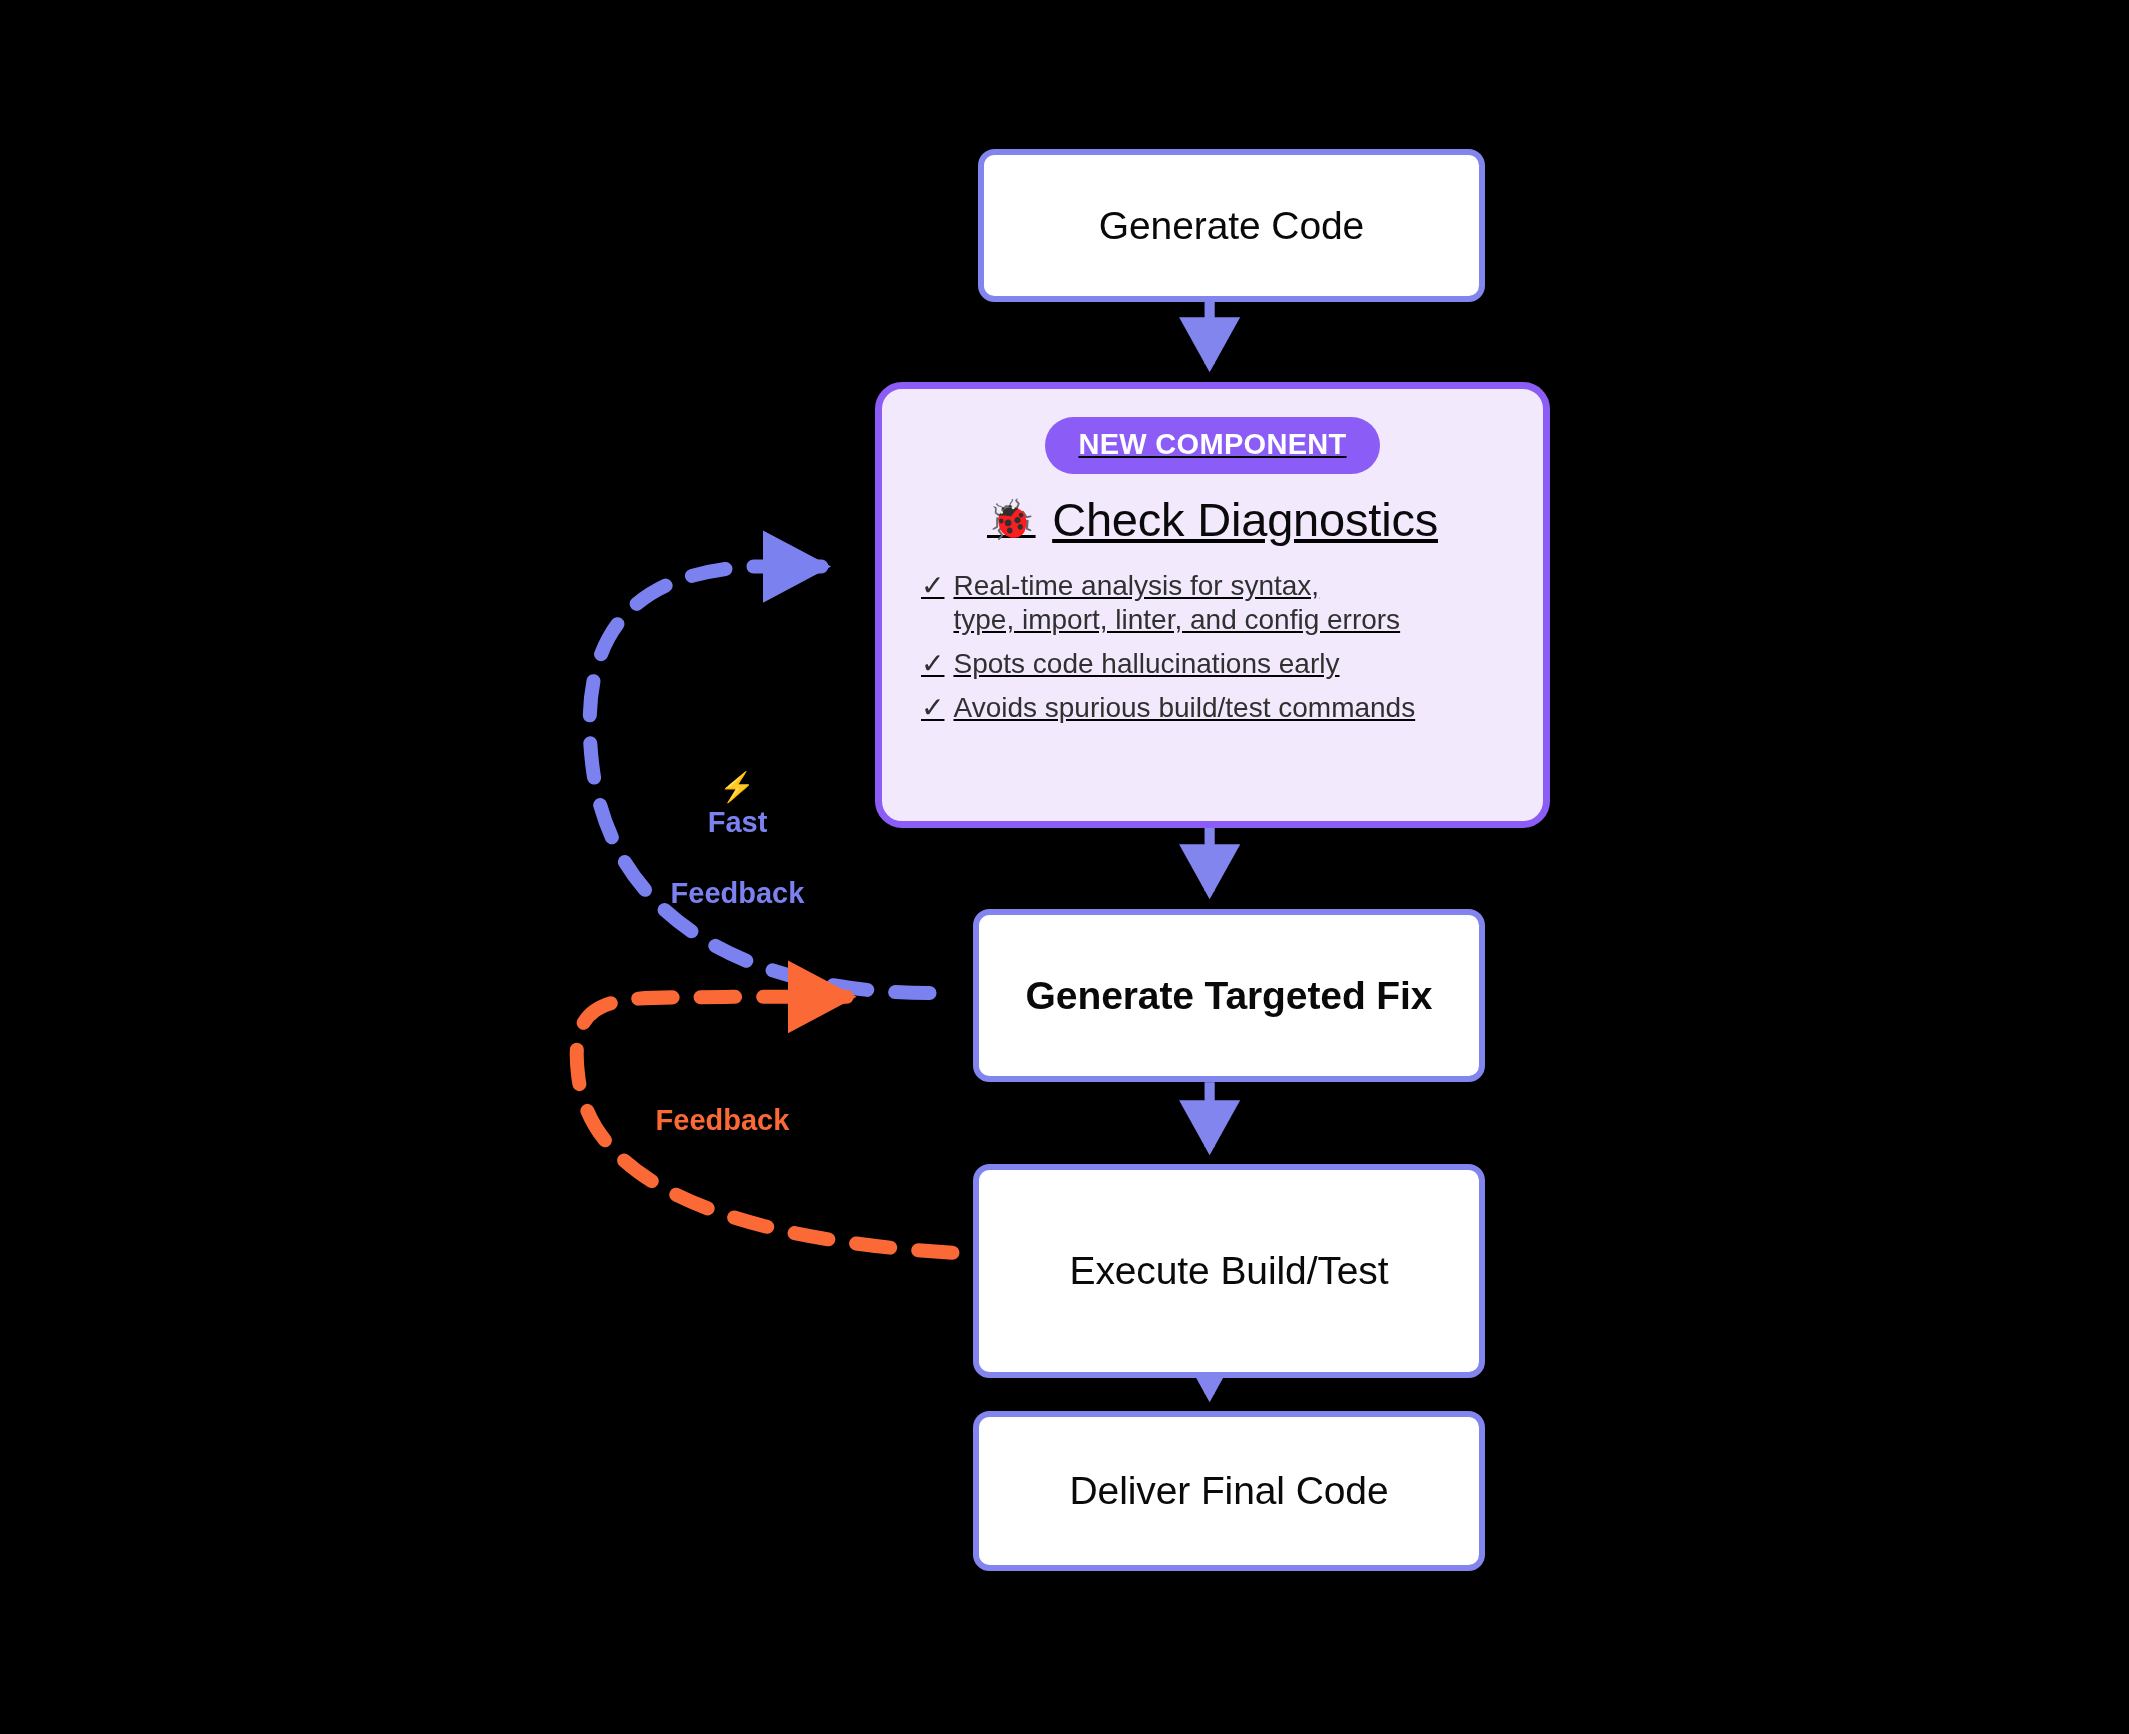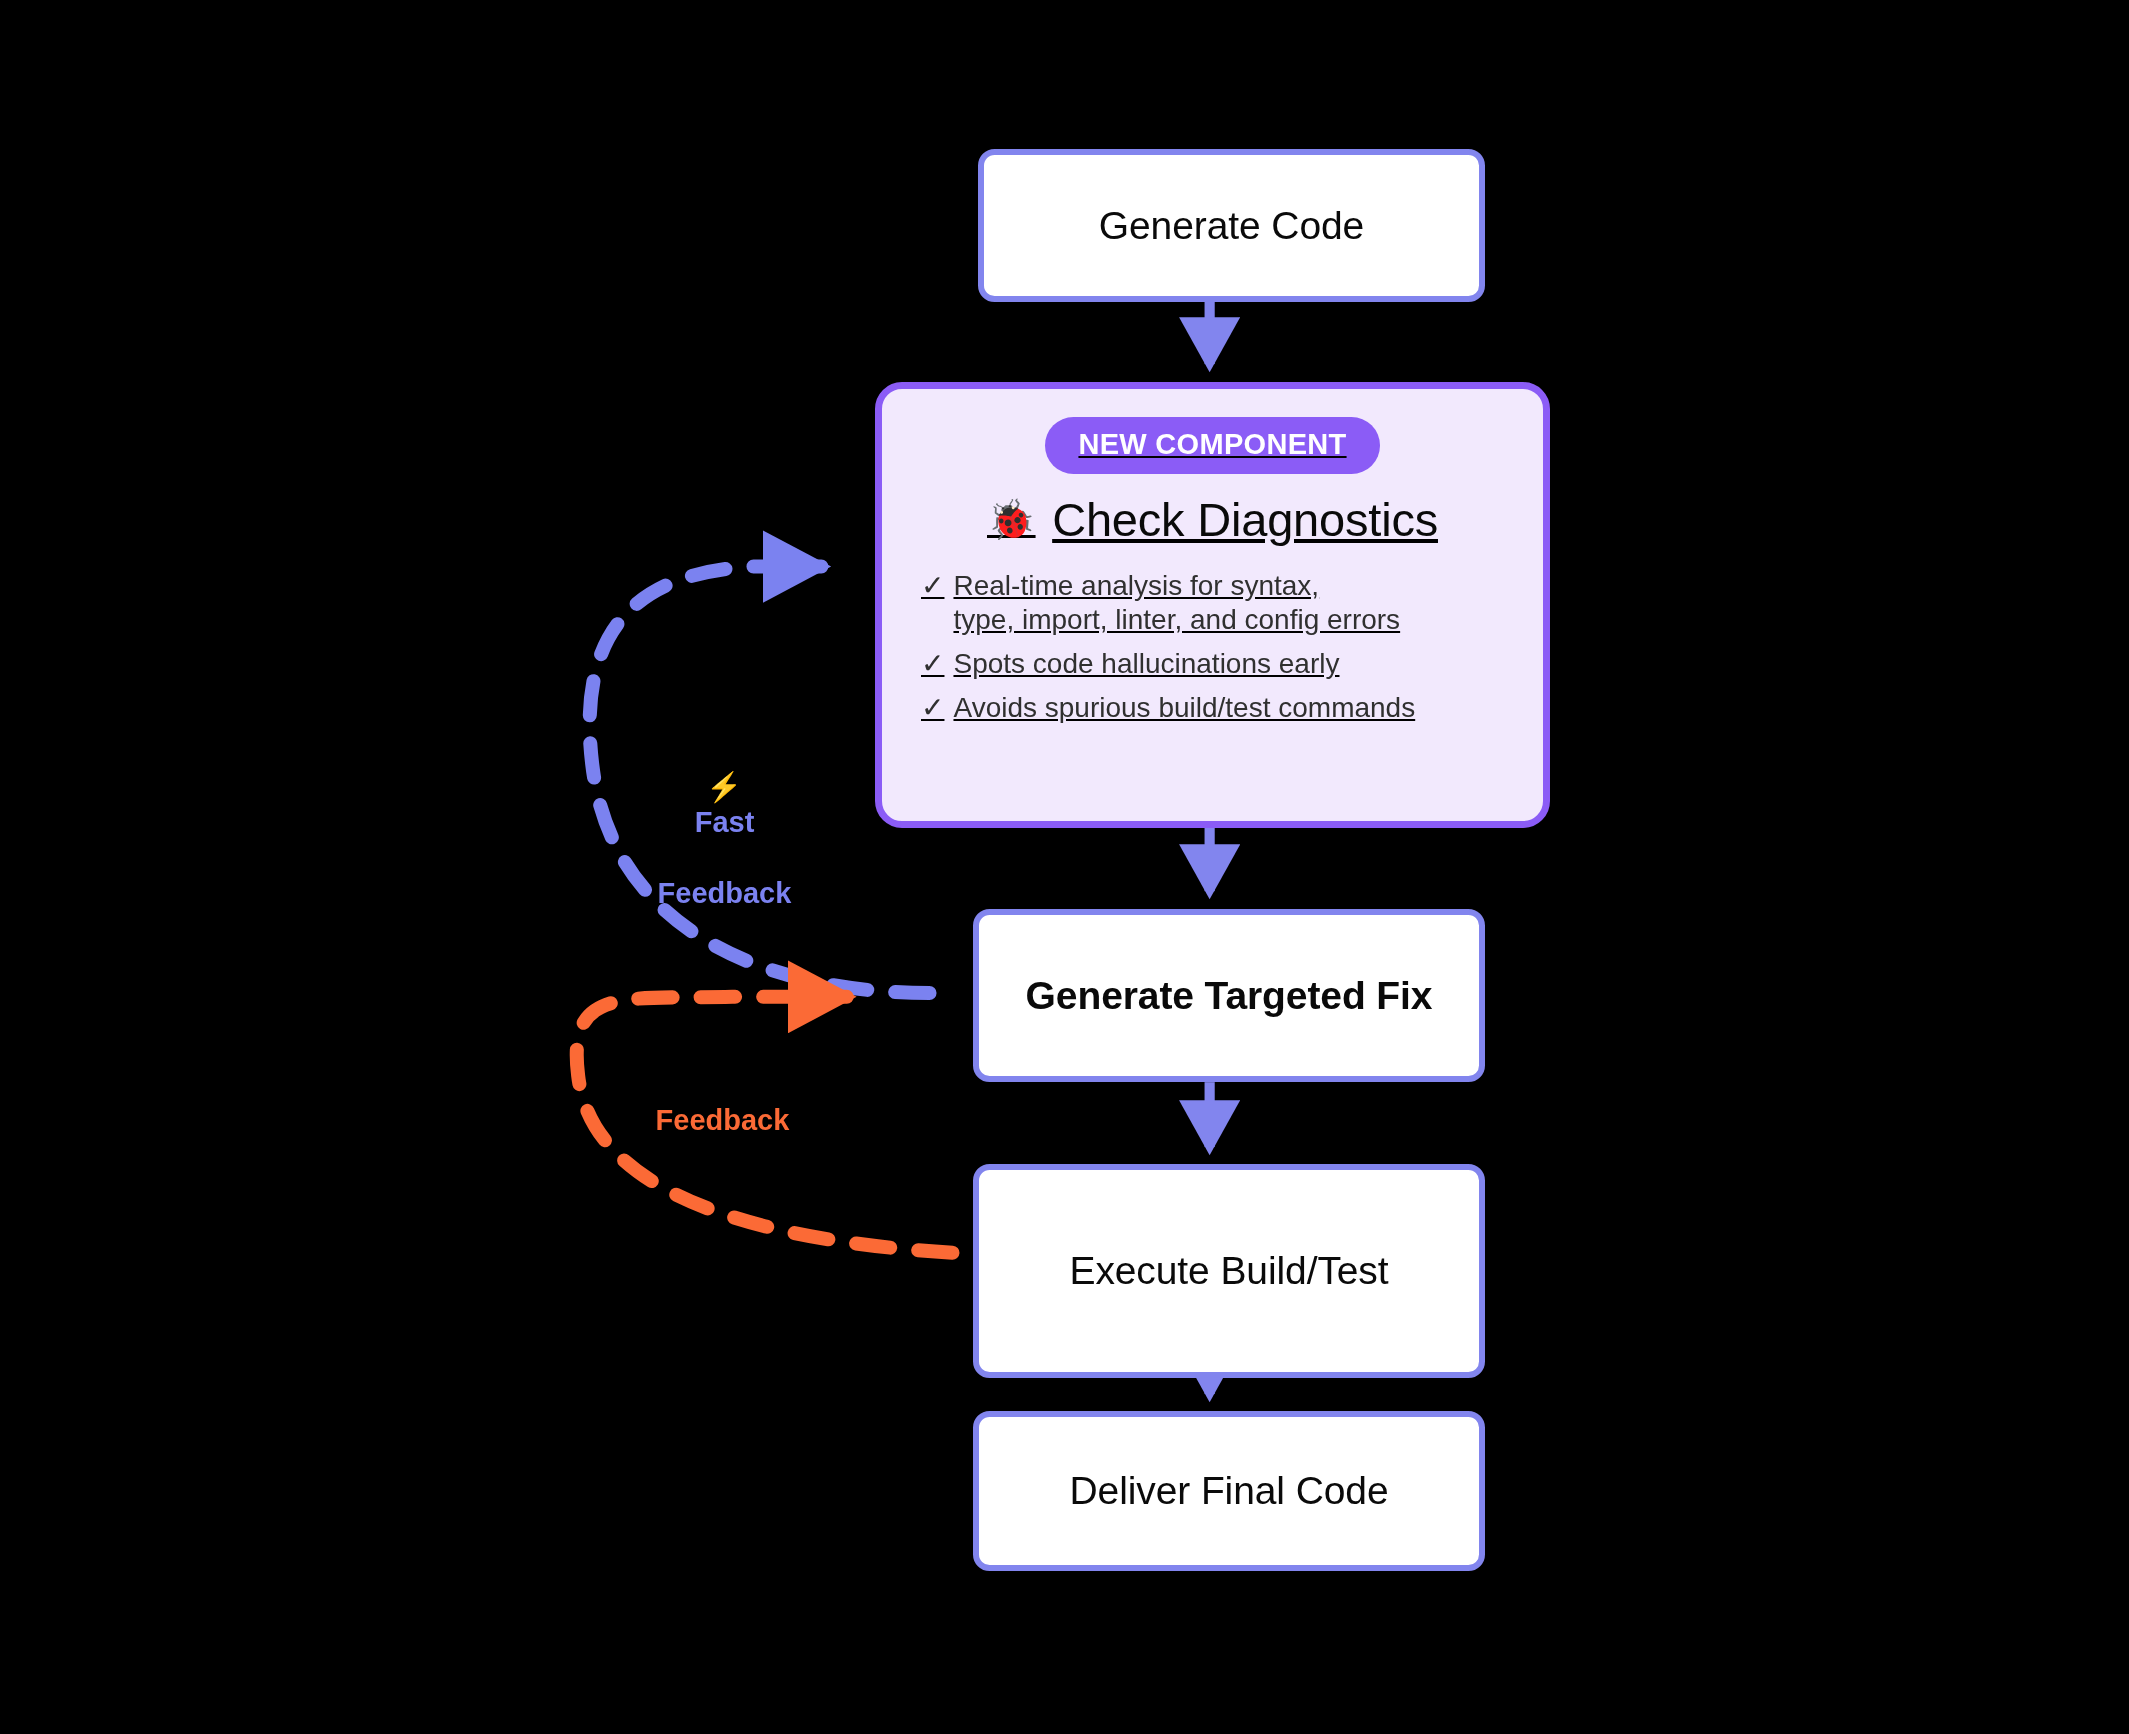--- a/index.html
+++ b/index.html
@@ -104,21 +104,21 @@
   </div>
 
   <div class="node-box" style="left:953px;top:1164px;width:512px;height:214px;">
     <span class="node-label">Execute Build/Test</span>
   </div>
 
   <div class="node-box" style="left:953px;top:1411px;width:512px;height:160px;">
     <span class="node-label">Deliver Final Code</span>
   </div>
 
-  <div class="edge-label lbl-fast" style="left:610px;top:699px;width:229px;">
+  <div class="edge-label lbl-fast" style="left:623px;top:699px;width:229px;">
     <div>
       <span class="emo">⚡</span>
       <span>Fast</span>
     </div>
     <div>Feedback</div>
   </div>
 
   <div class="edge-label lbl-slow" style="left:608px;top:1068px;width:229px;">
     <div>Feedback</div>
   </div>

